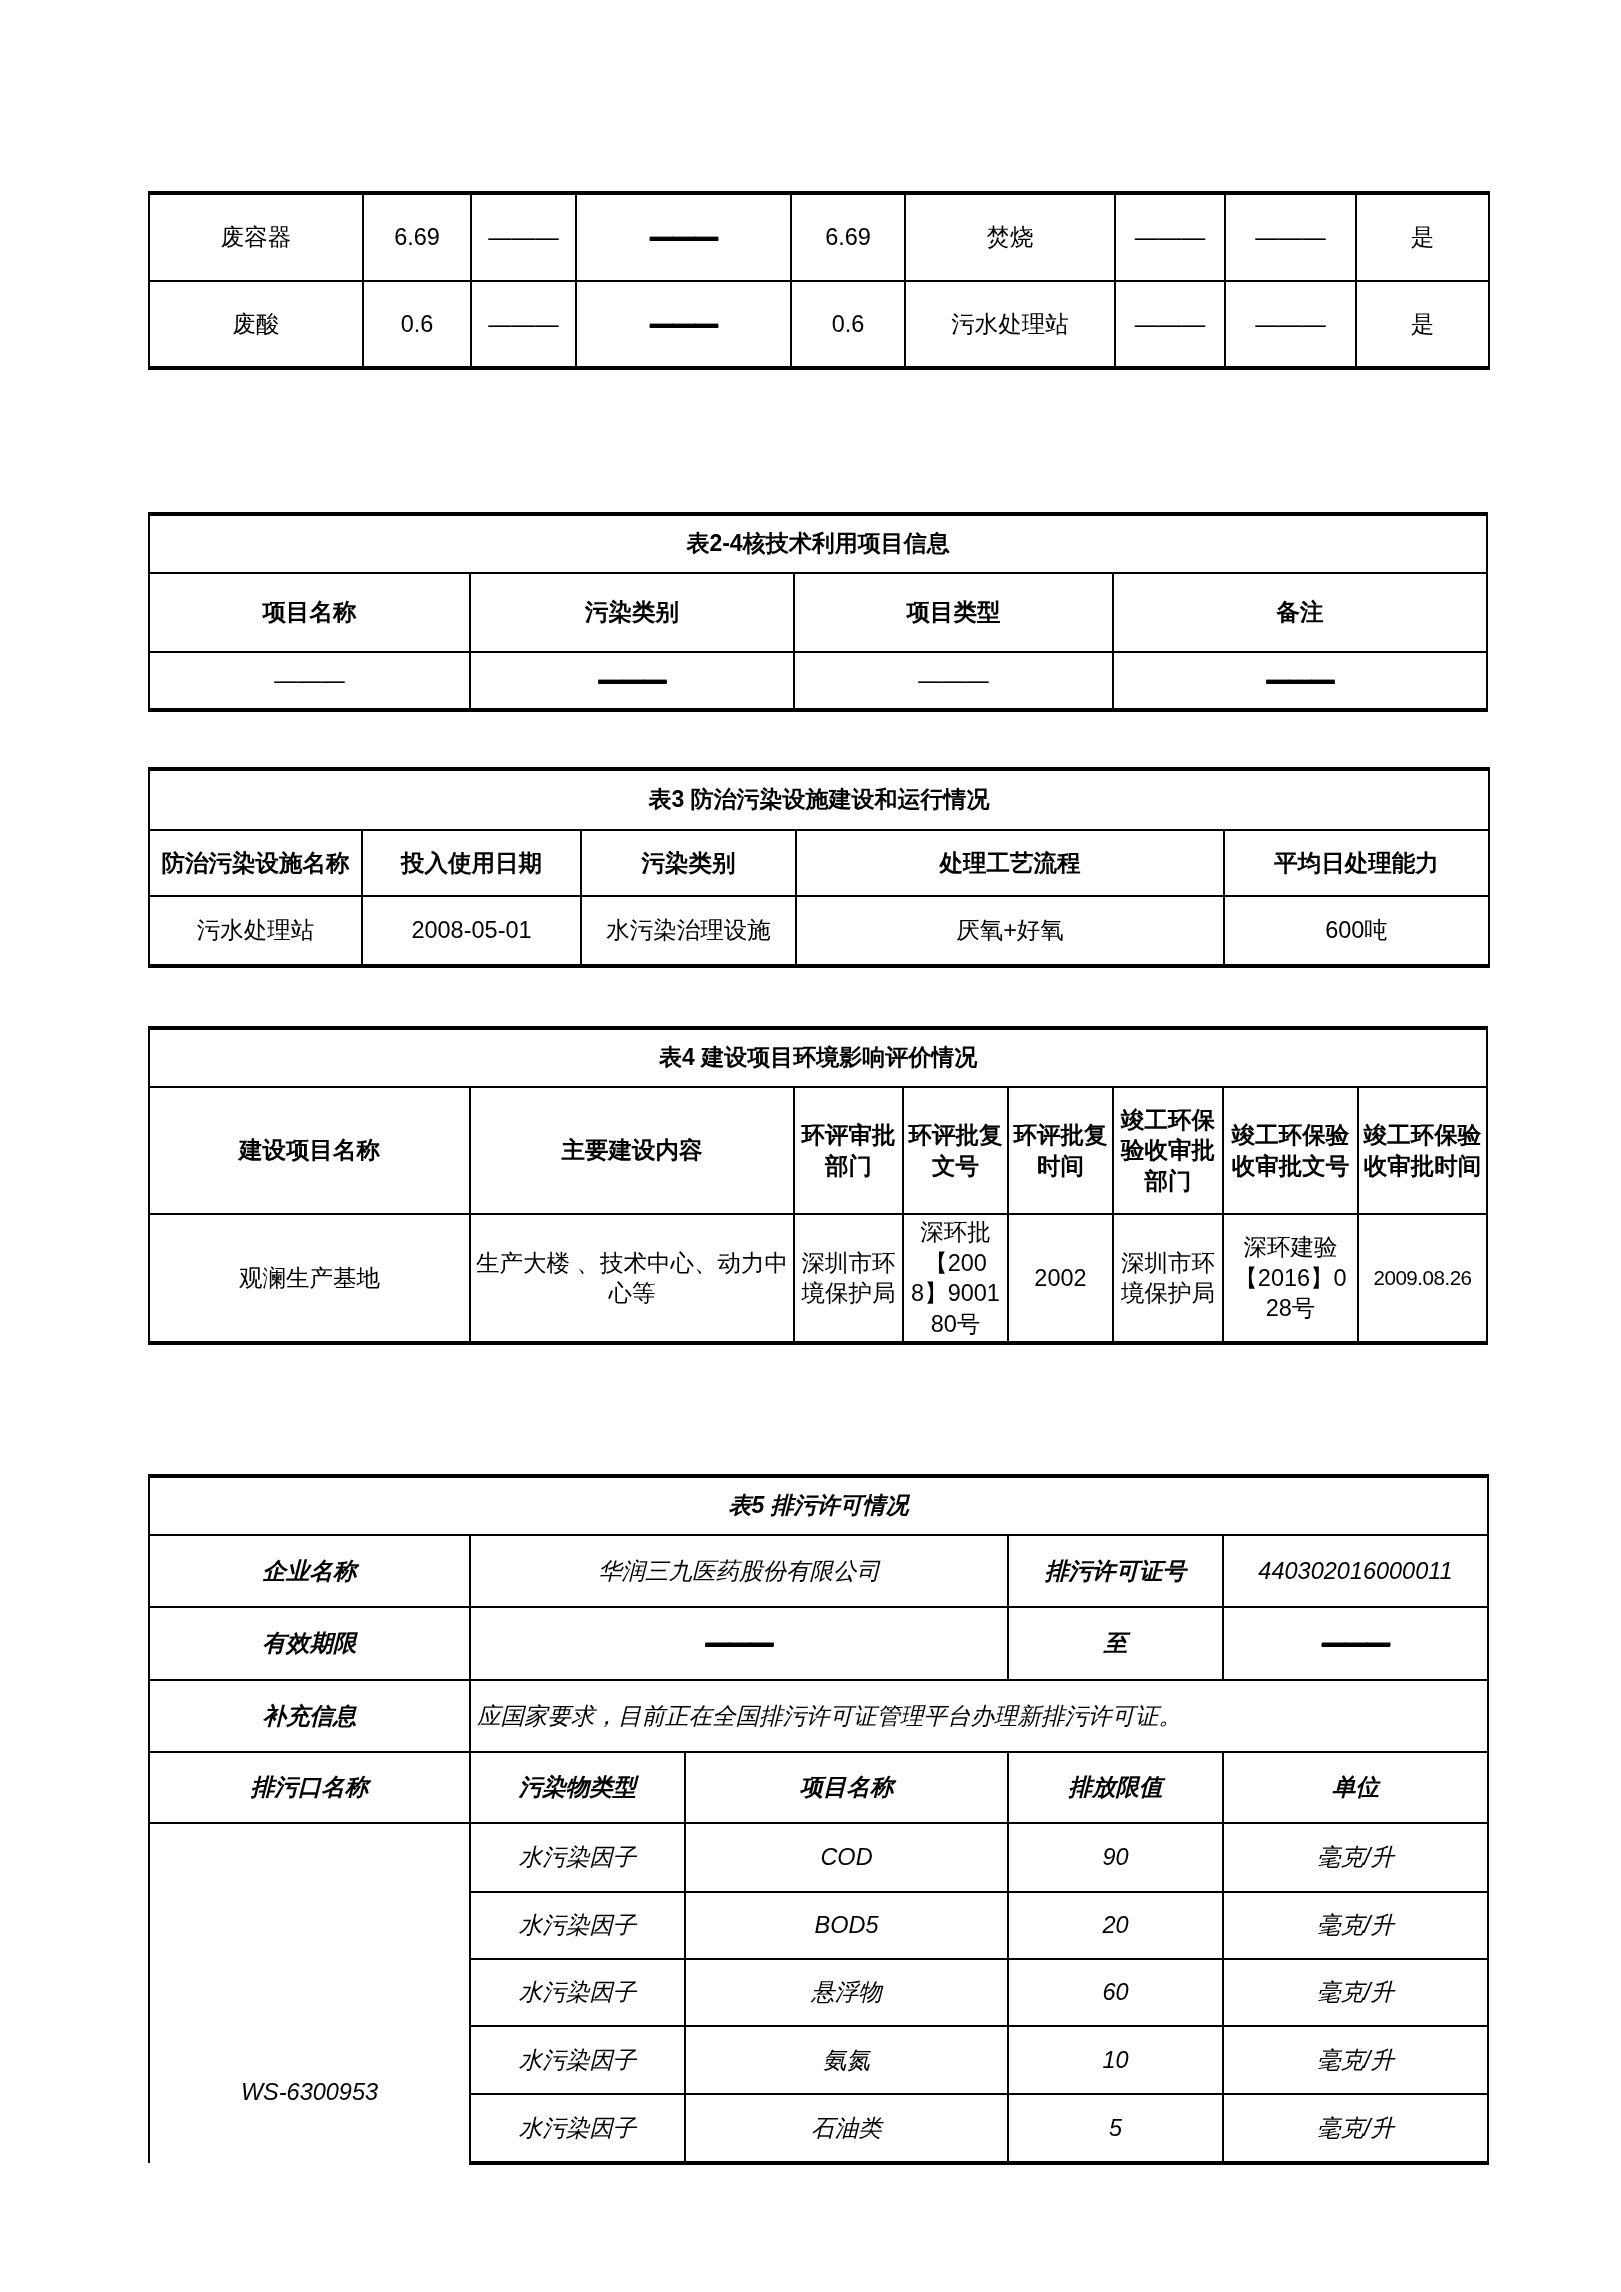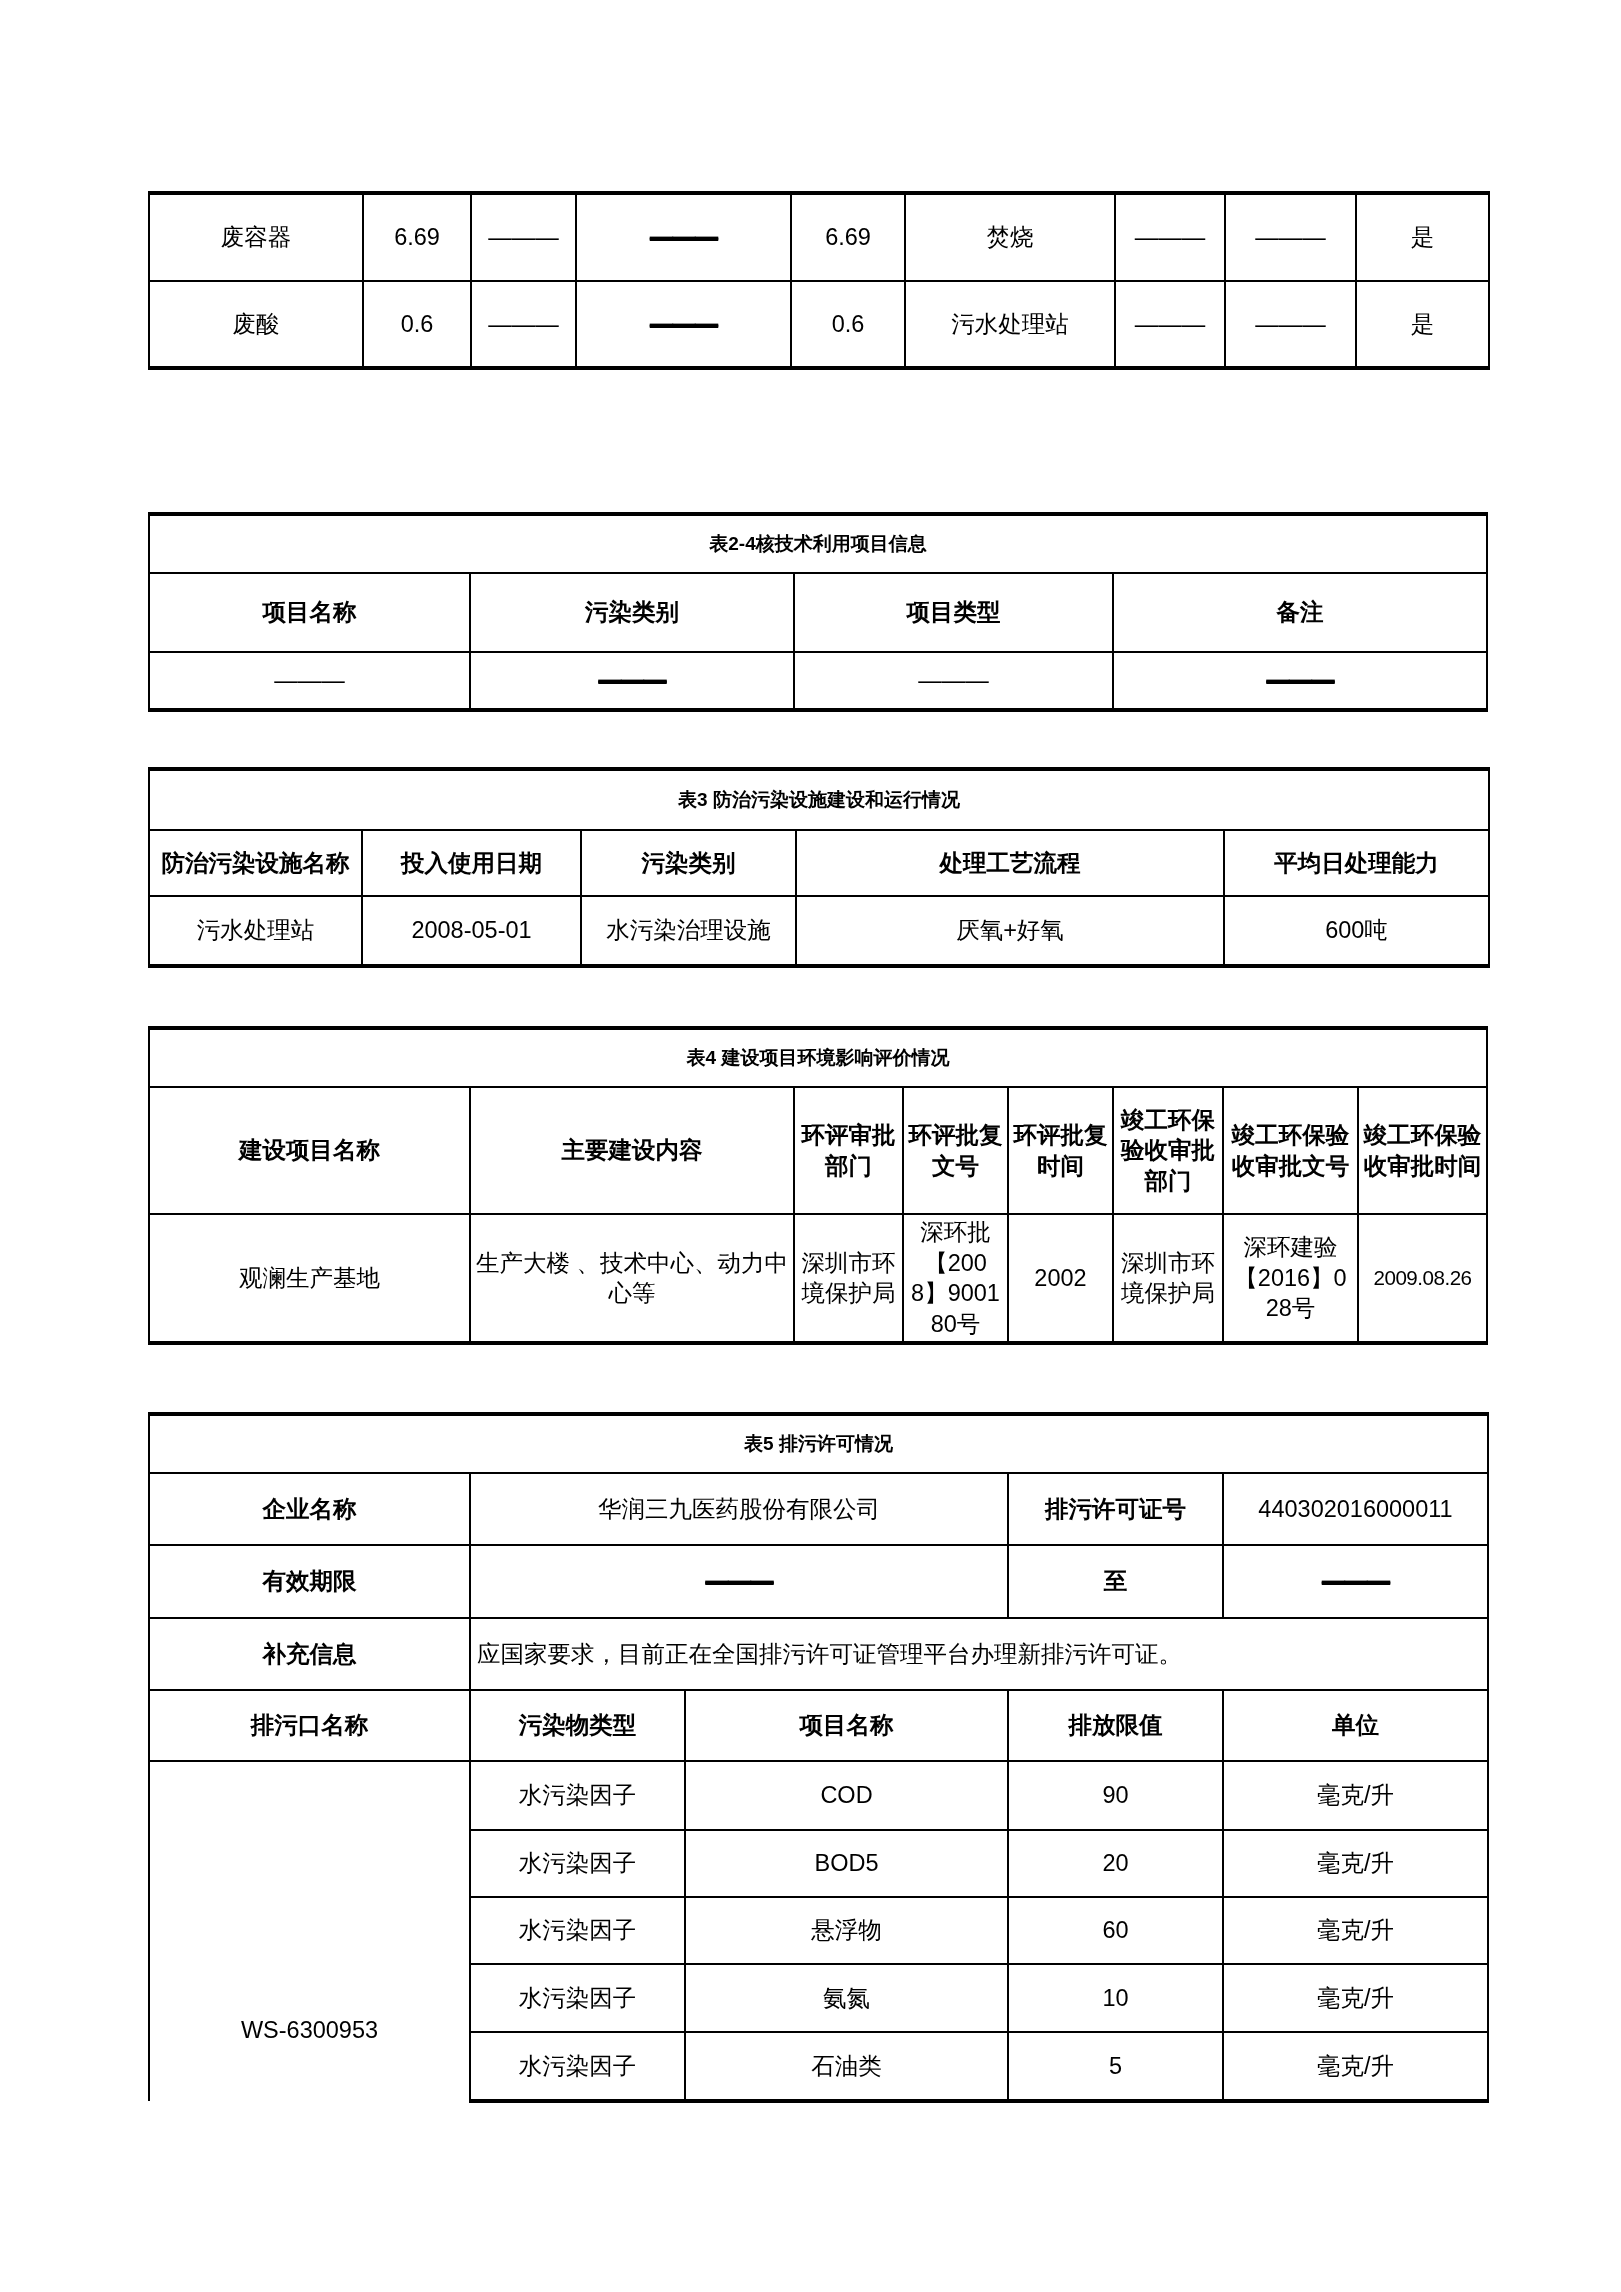--- a/index.html
+++ b/index.html
@@ -11,30 +11,30 @@
   table {
     border-collapse:collapse; table-layout:fixed;
     position:absolute; left:148px; width:1339px; background:#fff;
   }
   td, th {
     border:2.9px solid #000; text-align:center; vertical-align:middle;
     font-size:23.5px; padding:2px 3.9px; word-break:break-all; line-height:1.3;
     overflow:hidden;
   }
   th { font-weight:700; }
-  .title { font-weight:700; font-size:19px;text-align:center; }
+  .title { font-weight:700; font-size:23px;text-align:center; }
   table.boxed { border-top:4.9px solid #000; border-bottom:4.9px solid #000; }
   #t5 { border-top:4.9px solid #000; border-bottom:none; }
   #t5 .bb { border-bottom:4.9px solid #000; }
   #t5 td.outlet { border-bottom:none; position:relative; }
   #t5 td.outlet .outlet-label { position:absolute; top:253px; left:0; width:100%; text-align:center; }
   .bd { font-weight:700; letter-spacing:-1px; text-shadow:0 1px 0 #000, 0 -1px 0 #000; }
   .left { text-align:left; padding-left:5.9px; }
   .tight { font-size:20.6px; letter-spacing:-0.5px; }
-  #t1 { top:191px; } #t2 { top:512px; } #t3 { top:767px; } #t4 { top:1026px; } #t5 { top:1412px; }
+  #t1 { top:191px; } #t2 { top:512px; } #t3 { top:767px; } #t4 { top:1026px; } #t5 { top:1474px;font-style:italic; }
 </style>
 </head>
 <body>
 
 <div class="page">
 
   <table id="t1" class="boxed">
     <colgroup>
       <col style="width:214px">
         <col style="width:108px">

